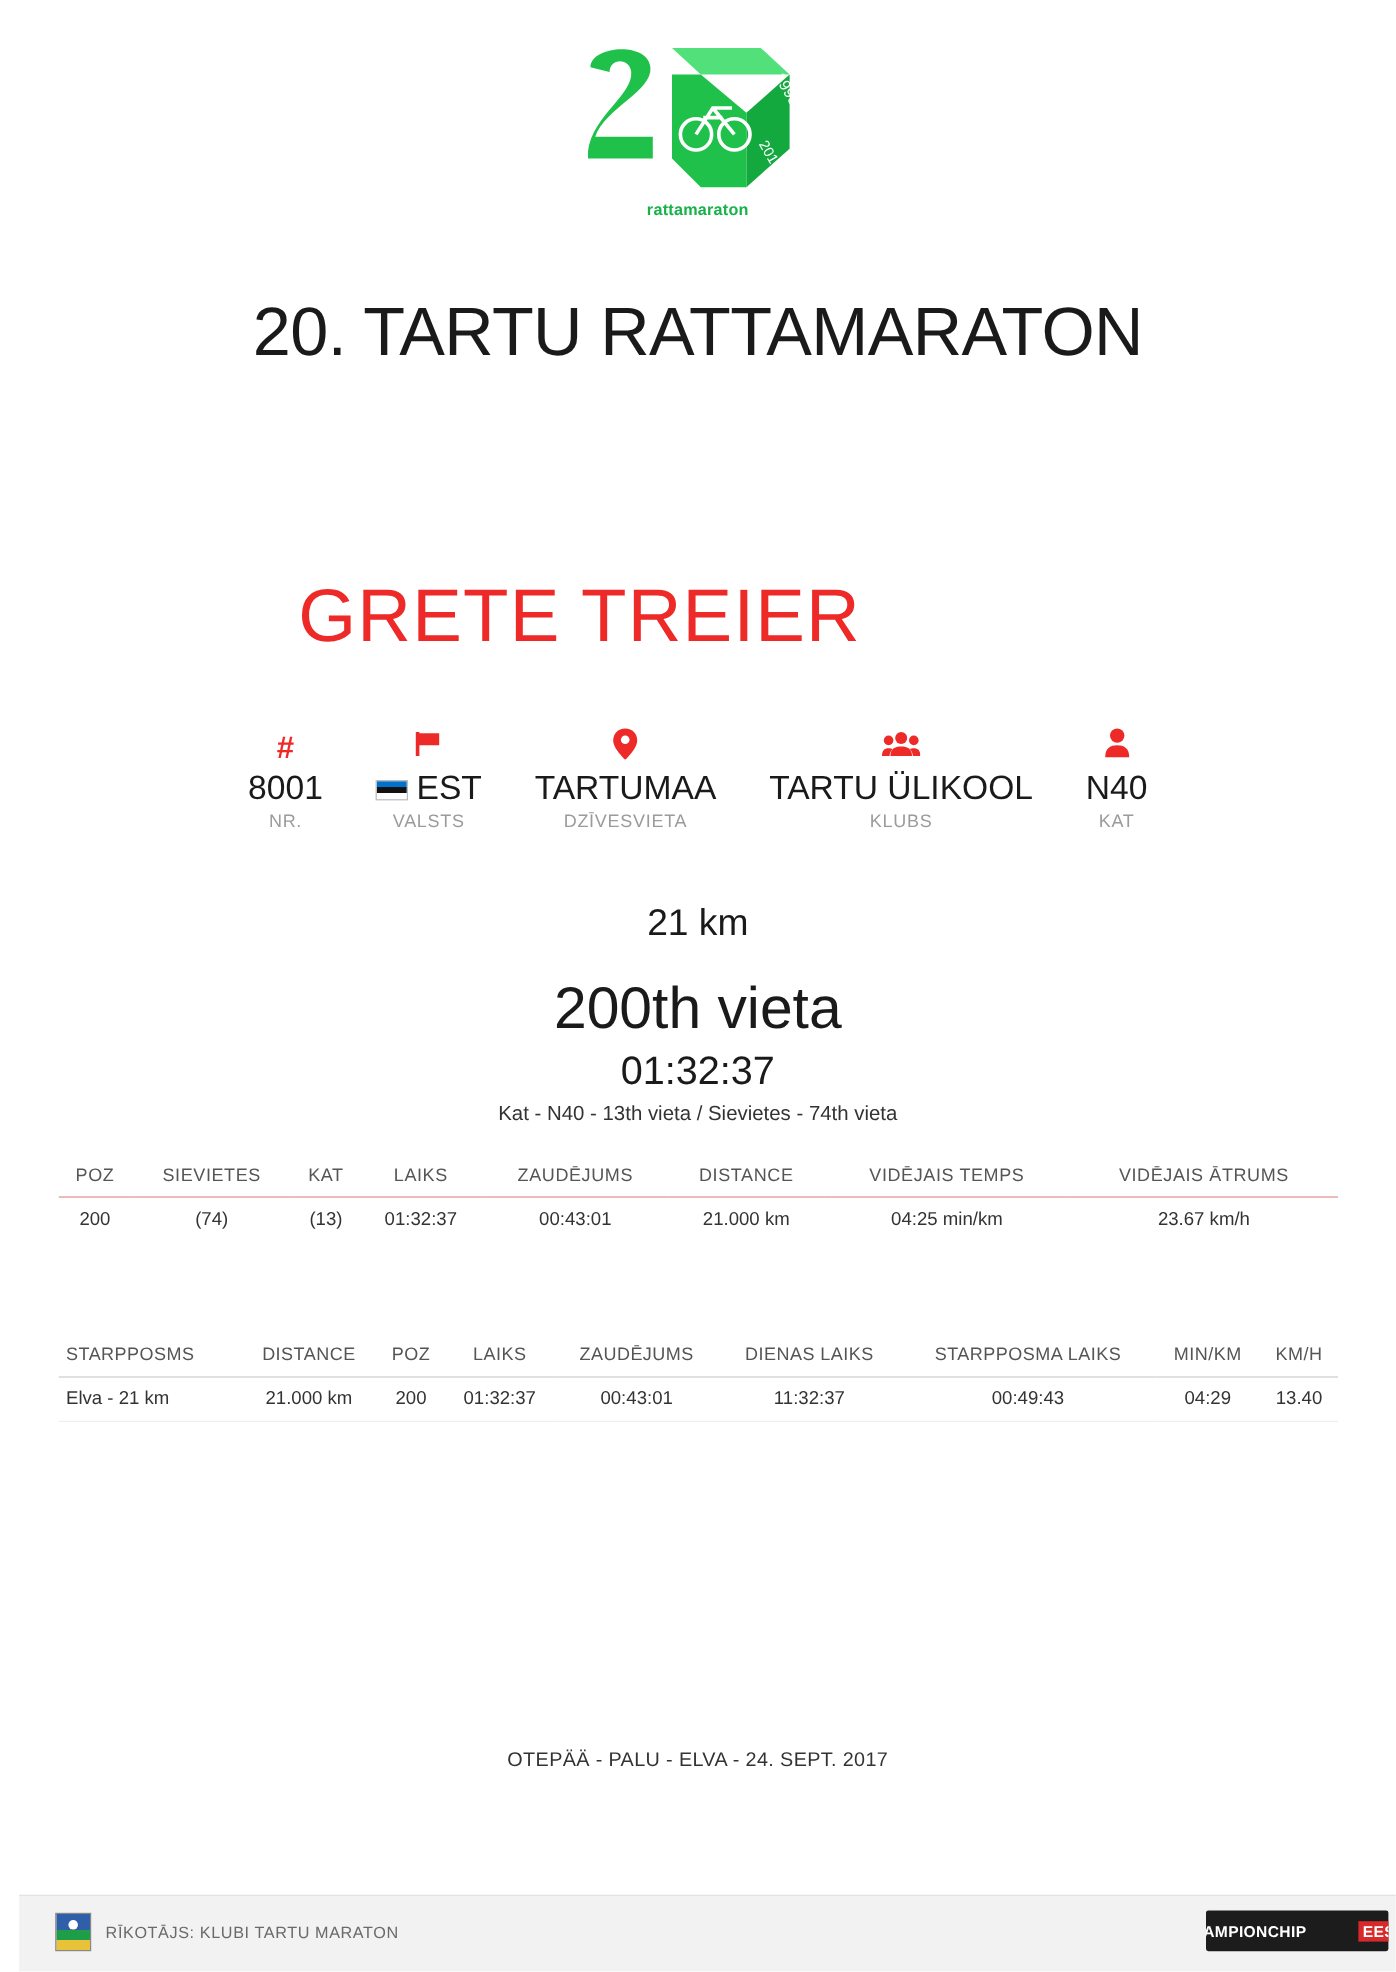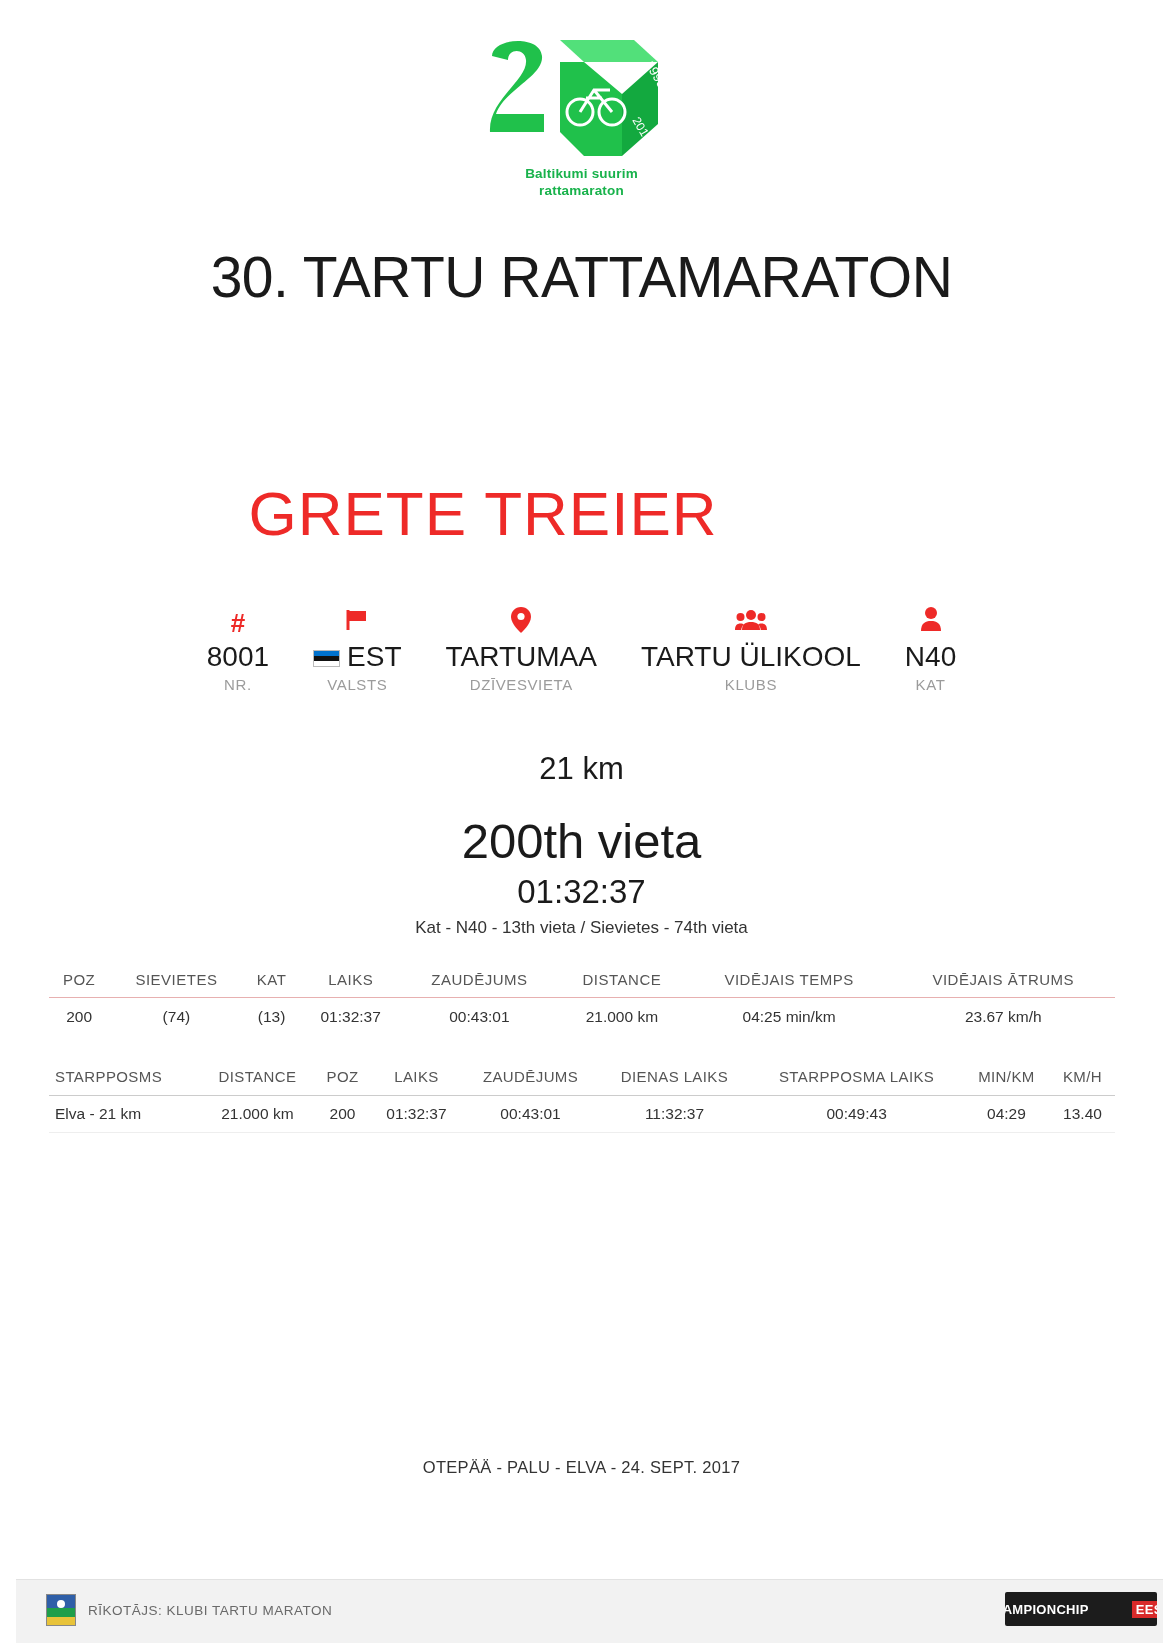--- a/index.html
+++ b/index.html
@@ -161,21 +161,21 @@
   .summary-table td {
     padding: 10px 4px;
     text-align: center;
     color: #333333;
     font-size: 15.5px;
   }
 
   
   .splits-table {
     position: absolute;
-    top: 1060px;
+    top: 1112px;
     left: 49px;
     width: 1066px;
     border-collapse: collapse;
     font-size: 15px;
   }
   .splits-table th {
     font-weight: normal;
     color: #555555;
     letter-spacing: .4px;
     padding: 8px 6px 10px 6px;
@@ -294,26 +294,25 @@
         <g stroke="#ffffff" stroke-width="3" fill="none">
           <circle cx="98" cy="84" r="13"></circle>
           <circle cx="130" cy="84" r="13"></circle>
           <path d="M98 84 L112 62 L128 62 M112 62 L130 84 M104 70 L120 70"></path>
         </g>
         <text x="163" y="36" fill="#ffffff" font-family="Liberation Sans, sans-serif" font-size="13" transform="rotate(60 163 36)">1998</text>
         <text x="150" y="92" fill="#ffffff" font-family="Liberation Sans, sans-serif" font-size="12" transform="rotate(60 150 92)">2017</text>
       </svg>
     </div>
     <div class="logo-sub">
-      <div>Baltikumi suurim</div>
       <div>rattamaraton</div>
     </div>
   </div>
 
-  <div class="event-title">30. TARTU RATTAMARATON</div>
+  <div class="event-title">20. TARTU RATTAMARATON</div>
 
   <div class="athlete-name">GRETE TREIER</div>
 
   <div class="info-row">
 
     <div class="info-item">
       <div class="info-icon">#</div>
       <div class="info-value">8001</div>
       <div class="info-label">NR.</div>
     </div>

